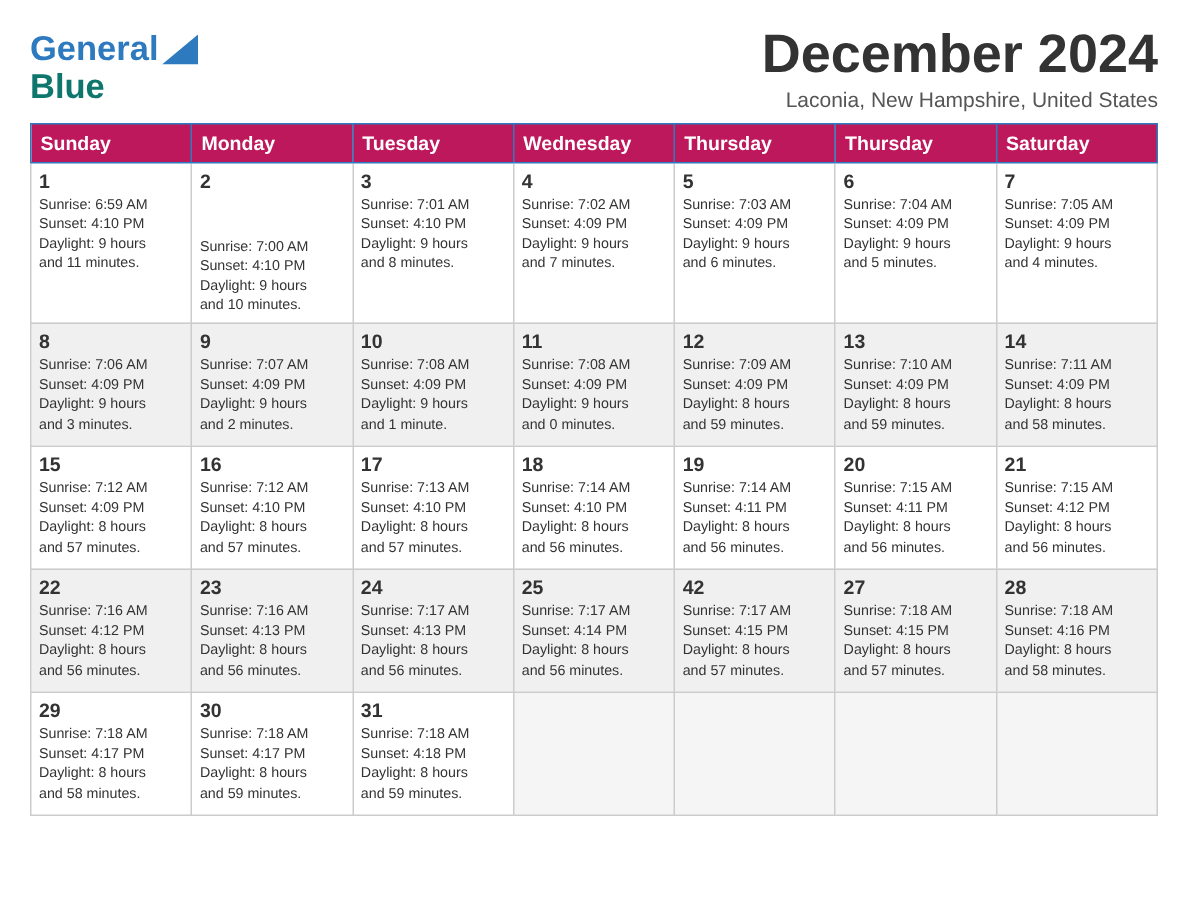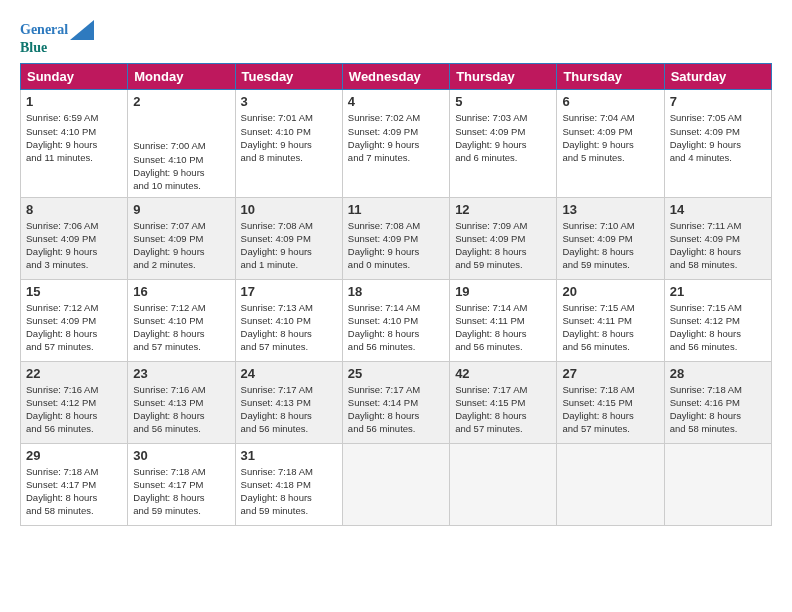--- a/index.html
+++ b/index.html
@@ -19,25 +19,24 @@
       align-items: flex-start;
       justify-content: space-between;
       margin-bottom: 8px;
     }
     .logo {
       display: flex;
       align-items: center;
       margin-top: 4px;
     }
     .logo-text {
-      font-size: 14px;
+      font-size: 23px;
       font-weight: bold;
       color: #333;
       line-height: 1.1;
-      font-family: Liberation Serif, serif;
     }
     .logo-text span {
       color: #2e7abf;
     }
     .logo-icon {
       margin-left: 2px;
       width: 24px;
       height: 20px;
     }
     .title-block {
@@ -108,20 +107,24 @@
             <span>General</span>
           </span>
 
           <svg class="logo-icon" viewBox="0 0 24 20" xmlns="http://www.w3.org/2000/svg">
             <polygon points="0,20 24,20 24,0" fill="#2e7abf"></polygon>
           </svg>
         </div>
         <div class="logo-text" style="color:#0f766e;">Blue</div>
       </div>
     </div>
+    <div class="title-block">
+      <div class="month-title">December 2024</div>
+      <div class="location">Laconia, New Hampshire, United States</div>
+    </div>
   </div>
 
   <table class="calendar">
     <thead>
       <tr>
 
       <th>Sunday</th>
           <th>Monday</th>
           <th>Tuesday</th>
           <th>Wednesday</th>

